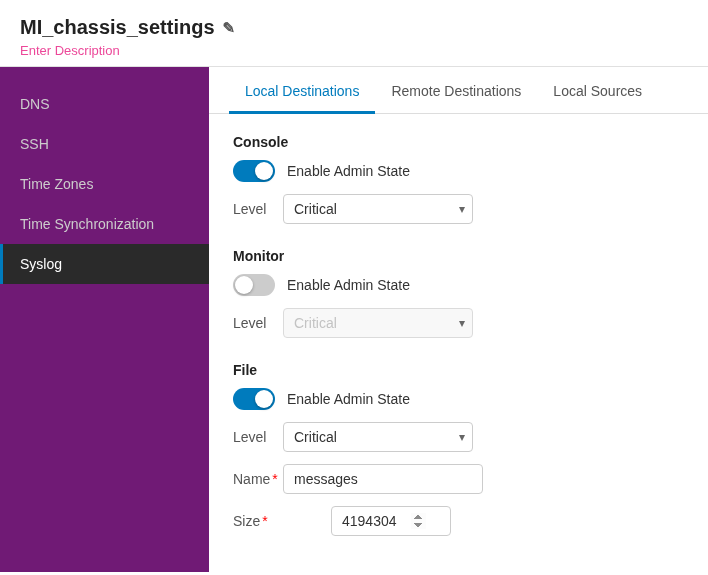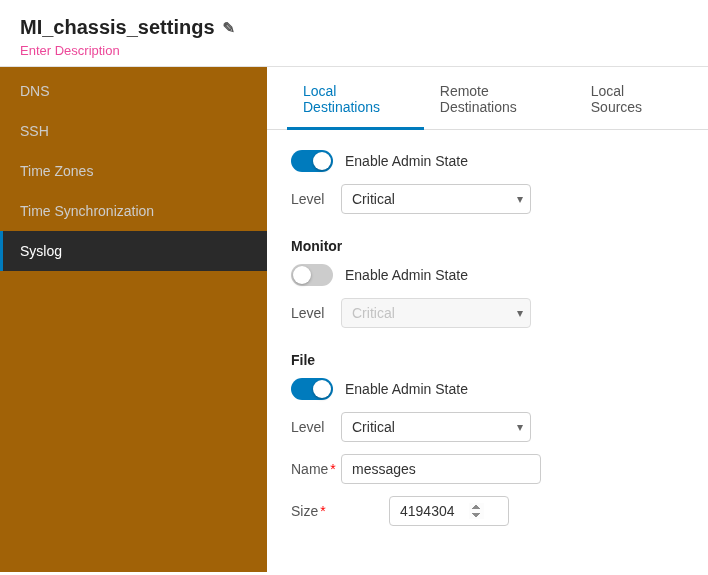--- a/index.html
+++ b/index.html
@@ -39,25 +39,25 @@
     }
 
     
     .layout {
       display: flex;
       height: calc(575px - 70px);
     }
 
     
     .sidebar {
-      width: 267px;
-      background: #a16207;
+      width: 209px;
+      background: #701a75;
       color: #ccc;
       flex-shrink: 0;
-      padding-top: 4px;
+      padding-top: 17px;
     }
     .sidebar-item {
       padding: 12px 20px;
       cursor: pointer;
       font-size: 14px;
       color: #ccc;
     }
     .sidebar-item.active {
       background: #2a2a2a;
       color: #fff;
@@ -270,20 +270,21 @@
 
     <div class="tabs">
       <div class="tab active">Local Destinations</div>
       <div class="tab">Remote Destinations</div>
       <div class="tab">Local Sources</div>
     </div>
 
     <div class="content">
 
       <div class="section">
+        <div class="section-label">Console</div>
         <div class="toggle-row">
           <label class="toggle">
             <input type="checkbox" checked="" style="">
             <div class="toggle-track on">
               <div class="toggle-thumb"></div>
             </div>
           </label>
           <span class="toggle-label">Enable Admin State</span>
         </div>
         <div class="form-row">

